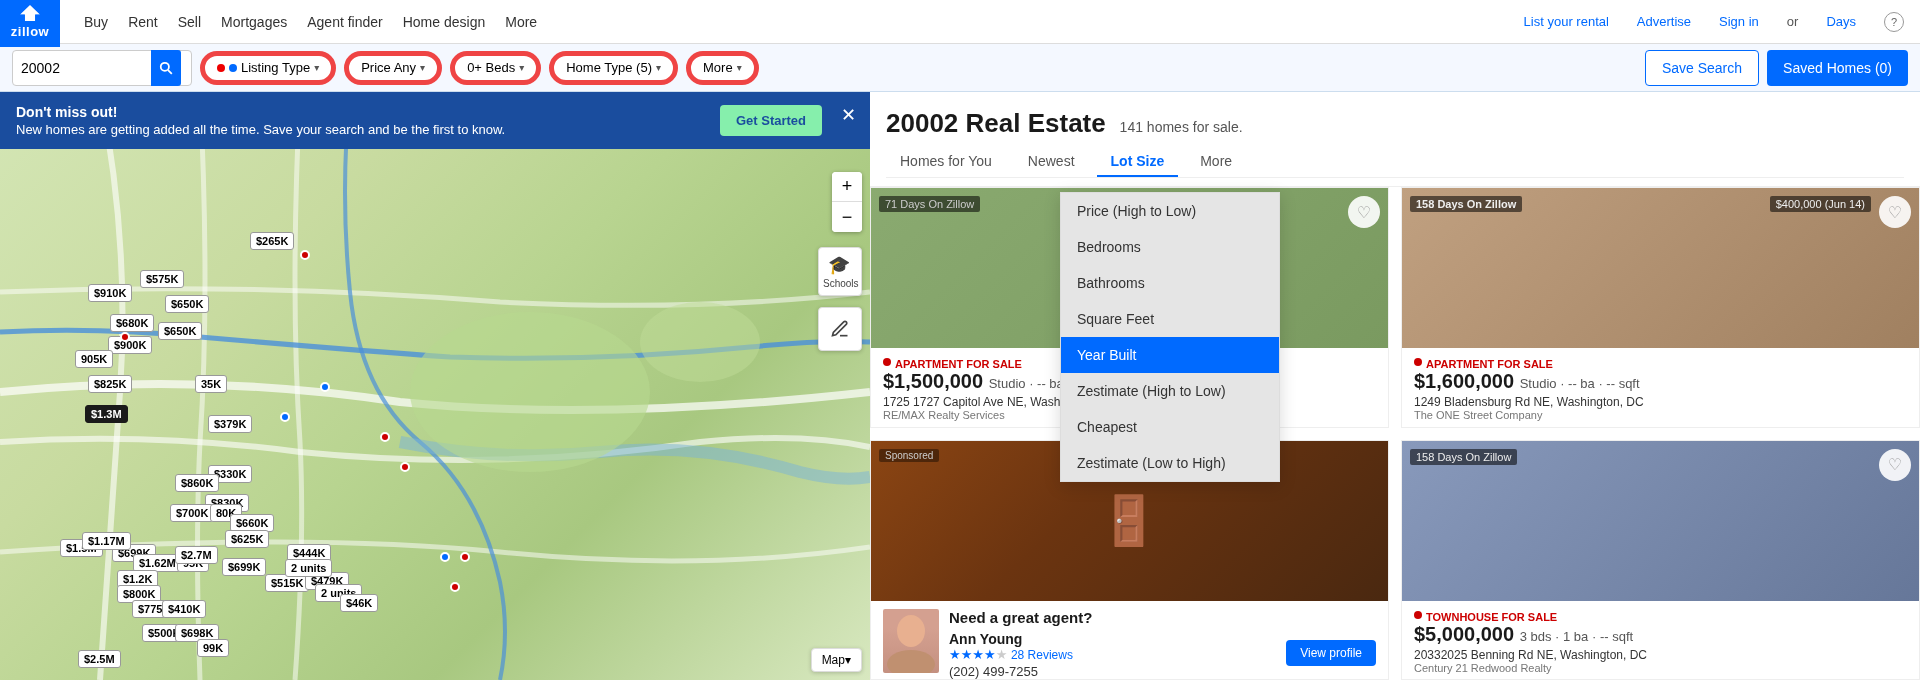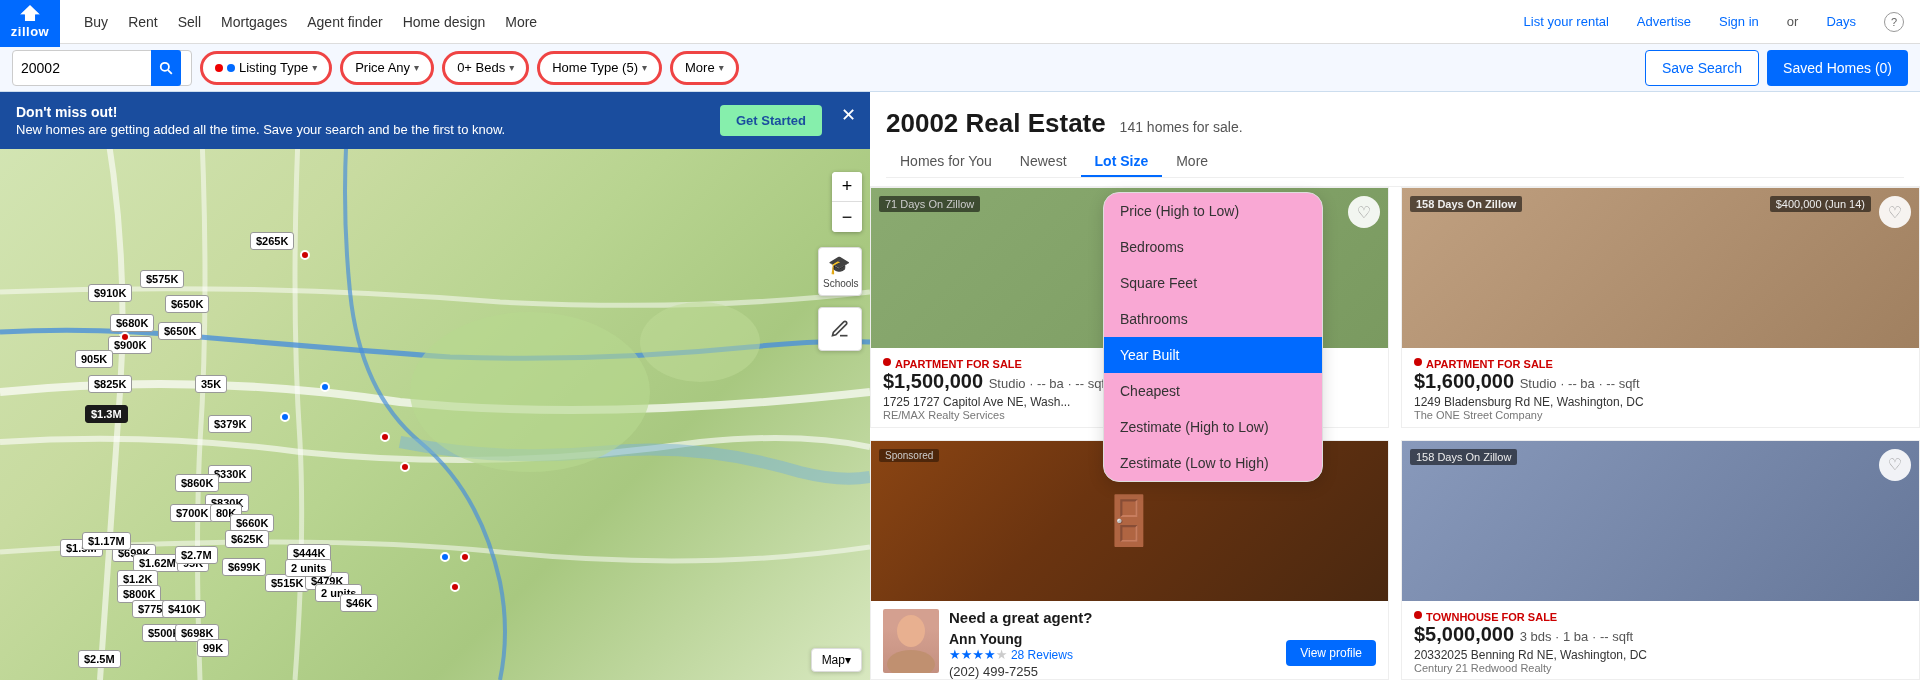--- a/index.html
+++ b/index.html
@@ -66,21 +66,21 @@
       border: none; outline: none; font-size: 14px; width: 130px;
     }
     .search-icon-btn {
       background: #006aff; border: none; border-radius: 0 3px 3px 0;
       color: #fff; cursor: pointer; padding: 4px 8px; margin-right: -8px; height: 36px;
       display: flex; align-items: center; justify-content: center;
     }
     .filter-btn {
       display: flex; align-items: center; gap: 4px;
       background: #fff;
-      border: 3px solid #ef4444;
+      border: 5px solid #ef4444;
       border-radius: 20px;
       padding: 4px 12px;
       font-size: 13px;
       cursor: pointer;
       height: 34px;
       white-space: nowrap;
     }
     .filter-btn .dot-red { width: 8px; height: 8px; background: #e00; border-radius: 50%; }
     .filter-btn .dot-blue { width: 8px; height: 8px; background: #006aff; border-radius: 50%; }
     .filter-btn .chevron { font-size: 10px; color: #555; }
@@ -209,43 +209,42 @@
       background: #fff;
       overflow: hidden;
     }
     .right-header {
       padding: 16px 16px 8px;
       border-bottom: 1px solid #eee;
     }
     .right-title { font-size: 26px; font-weight: bold; color: #1a1a1a; }
     .right-subtitle { font-size: 14px; color: #555; margin-left: 10px; display: inline; }
     .sort-tabs {
-      display: flex; align-items: center; gap: 0;
+      display: flex; align-items: center; gap: 8px;
       margin-top: 8px;
       border-bottom: 1px solid #eee;
       padding-bottom: 0;
     }
     .sort-tab {
       padding: 6px 14px; font-size: 14px; color: #555; cursor: pointer;
       border-bottom: 2px solid transparent;
     }
     .sort-tab.active { color: #006aff; border-bottom: 2px solid #006aff; font-weight: 600; }
 
     
     .sort-dropdown {
       position: absolute;
-      background: #f9a8d4;
+      background: #e5e5e5;
       border: 1px solid #ddd;
-      border-radius: 16px;
+      border-radius: 0;
       box-shadow: 0 4px 16px rgba(0,0,0,0.15);
       z-index: 100;
       min-width: 220px;
       top: 192px;
       left: 1060px;
-      margin-left: 43px;
     }
     .dropdown-item {
       padding: 10px 16px;
       font-size: 14px;
       cursor: pointer;
       color: #333;
       display: flex; align-items: center; justify-content: space-between;
     }
     .dropdown-item.highlighted { background: #006aff; color: #fff; }
 
@@ -504,25 +503,25 @@
         <div class="sort-tab">Homes for You</div>
         <div class="sort-tab">Newest</div>
         <div class="sort-tab active">Lot Size</div>
         <div class="sort-tab">More</div>
       </div>
     </div>
 
     <div class="sort-dropdown">
       <div class="dropdown-item">Price (High to Low)</div>
       <div class="dropdown-item">Bedrooms</div>
+      <div class="dropdown-item">Bathrooms</div>
       <div class="dropdown-item">Square Feet</div>
-      <div class="dropdown-item">Bathrooms</div>
       <div class="dropdown-item highlighted">Year Built</div>
+      <div class="dropdown-item">Zestimate (High to Low)</div>
       <div class="dropdown-item">Cheapest</div>
-      <div class="dropdown-item">Zestimate (High to Low)</div>
       <div class="dropdown-item">Zestimate (Low to High)</div>
     </div>
 
     <div class="listings-area">
 
       <div class="listing-card">
         <div class="listing-img" style="background: linear-gradient(135deg, #8aaa70 0%, #7a9a60 100%);">
           <div class="listing-days">71 Days On Zillow</div>
           <button class="heart-btn">♡</button>
         </div>

